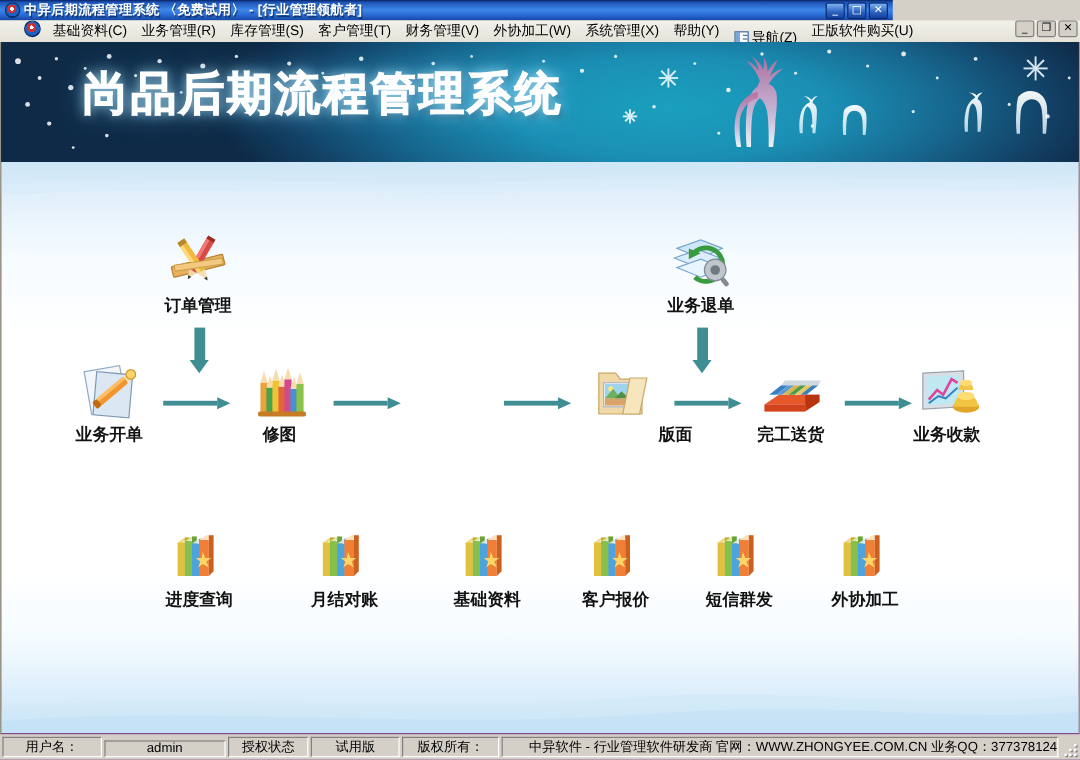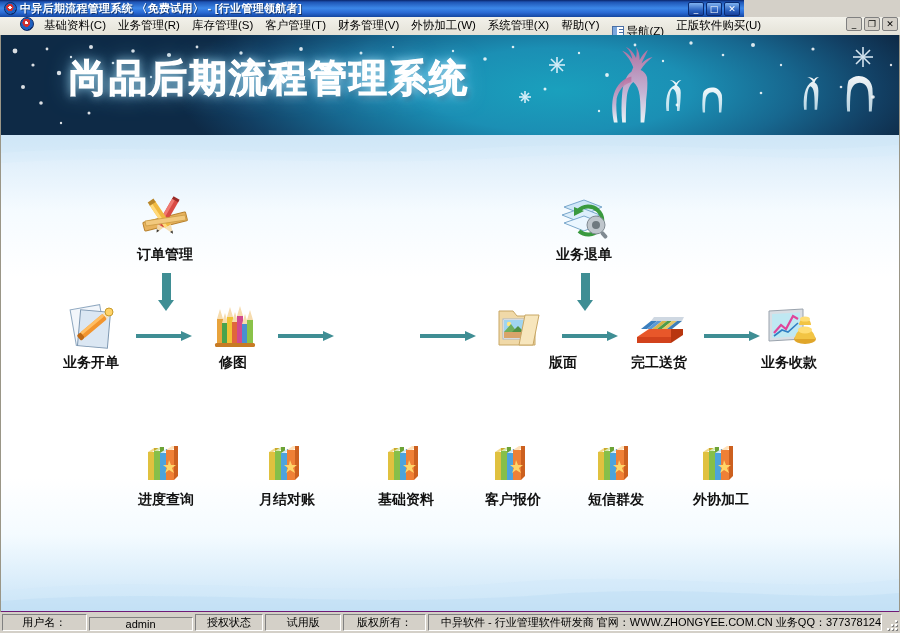--- a/index.html
+++ b/index.html
@@ -599,21 +599,21 @@
 
     </div>
   </div>
 
   <div class="statusbar">
     <div class="st-cell" style="width:96px;">用户名：</div>
     <div class="st-cell" style="width:118px;">admin</div>
     <div class="st-cell" style="width:78px;">授权状态</div>
     <div class="st-cell" style="width:86px;">试用版</div>
     <div class="st-cell" style="width:94px;font-family:Liberation Serif, serif;">版权所有：</div>
-    <div class="st-cell" style="flex:1;justify-content:flex-start;padding-left:12px;">中异软件 - 行业管理软件研发商  官网：WWW.ZHONGYEE.COM.CN   业务QQ：377378124</div>
+    <div class="st-cell" style="flex:1;justify-content:flex-start;padding-left:22px;">中异软件 - 行业管理软件研发商  官网：WWW.ZHONGYEE.COM.CN   业务QQ：377378124</div>
     <div class="st-grip">
       <i style="right:1px;bottom:1px;"></i>
         <i style="right:5px;bottom:1px;"></i>
         <i style="right:9px;bottom:1px;"></i>
       <i style="right:1px;bottom:5px;"></i>
         <i style="right:5px;bottom:5px;"></i>
       <i style="right:1px;bottom:9px;"></i>
     </div>
   </div>
 

